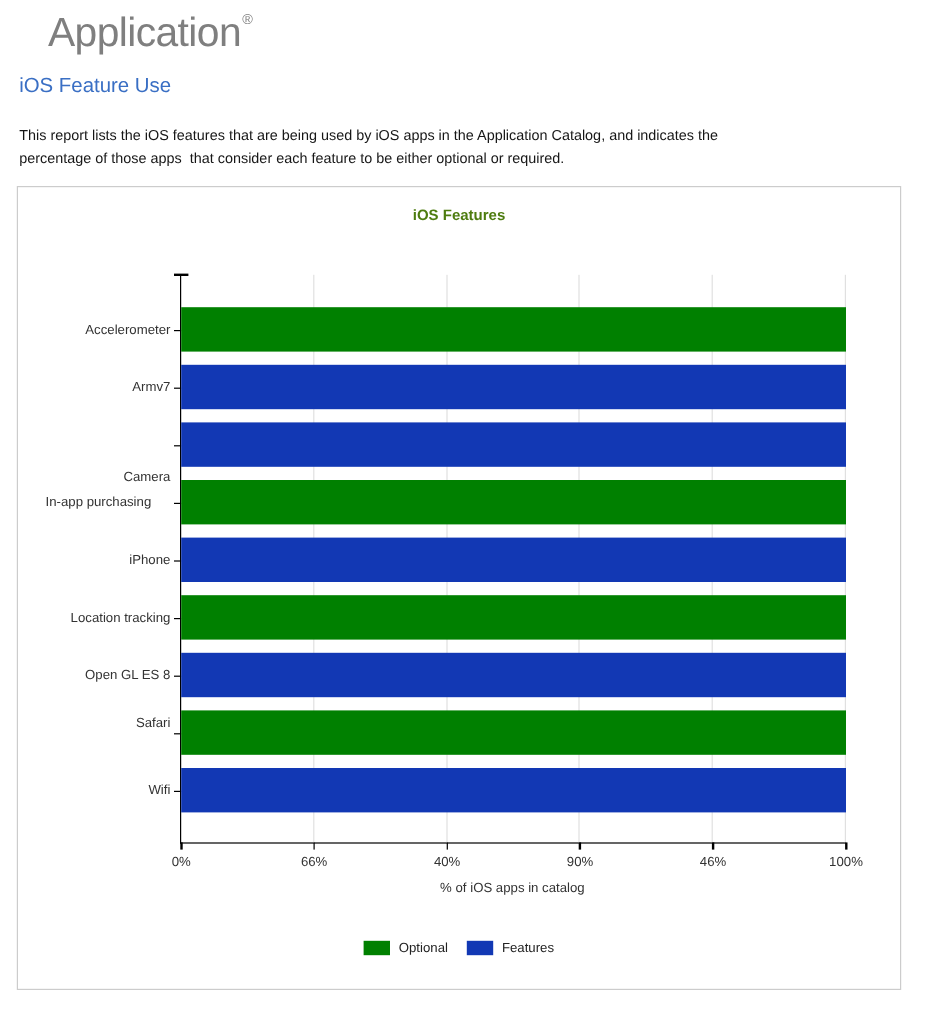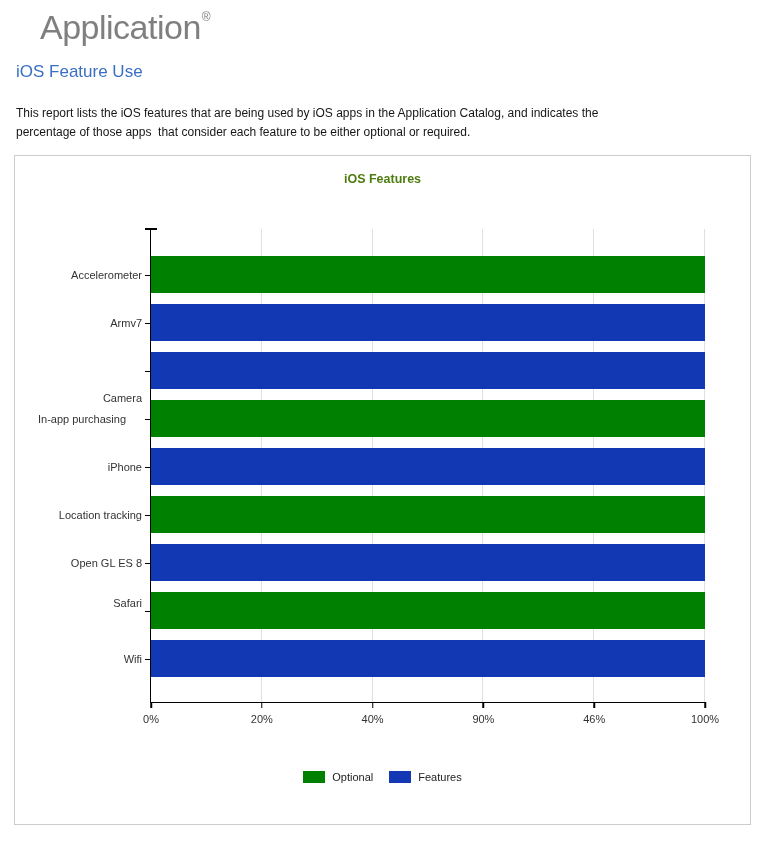--- a/index.html
+++ b/index.html
@@ -60,21 +60,21 @@
   }
   .x-tick-label{
     position:absolute;top:484px;font-size:11px;color:#333333;
     transform:translateX(-50%);white-space:nowrap;
   }
   .x-axis-title{
     position:absolute;left:135px;width:554px;top:578px;
     text-align:center;font-size:11px;color:#333333;
   }
   .legend{
-    position:absolute;left:0;top:615px;width:100%;
+    position:absolute;left:0;top:628px;width:100%;
     display:flex;justify-content:center;align-items:center;gap:16px;
   }
   .legend-item{display:flex;align-items:center;gap:7px;}
   .legend-swatch{width:22px;height:12px;}
   .legend-label{font-size:11px;color:#222222;}
 </style>
 </head>
 <body>
 
 <div class="logo"><span>Application</span><sup>®</sup></div>
@@ -117,31 +117,32 @@
       <div class="cat-tick" style="top: 333.5px;"></div>
       <div class="bar" style="top: 363px; left: 0px; width: 100%; background: rgb(0, 128, 0);"></div>
       <div class="cat-label" style="top: 374px;">Safari</div>
       <div class="cat-tick" style="top: 381.5px;"></div>
       <div class="bar" style="top: 411px; left: 0px; width: 100%; background: rgb(18, 56, 180);"></div>
       <div class="cat-label" style="top: 429.5px;">Wifi</div>
       <div class="cat-tick" style="top: 429.5px;"></div>
       <div class="x-tick" style="left: 0%;"></div>
       <div class="x-tick-label" style="left: 0%;">0%</div>
       <div class="x-tick" style="left: 20%;"></div>
-      <div class="x-tick-label" style="left: 20%;">20%</div>
+      <div class="x-tick-label" style="left: 20%;">66%</div>
       <div class="x-tick" style="left: 40%;"></div>
       <div class="x-tick-label" style="left: 40%;">40%</div>
       <div class="x-tick" style="left: 60%;"></div>
       <div class="x-tick-label" style="left: 60%;">90%</div>
       <div class="x-tick" style="left: 80%;"></div>
       <div class="x-tick-label" style="left: 80%;">46%</div>
       <div class="x-tick" style="left: 100%;"></div>
       <div class="x-tick-label" style="left: 100%;">100%</div>
     </div>
 
+  <div class="x-axis-title">% of iOS apps in catalog</div>
 
   <div class="legend">
       <div class="legend-item">
         <div class="legend-swatch" style="background: rgb(0, 128, 0);"></div>
         <div class="legend-label">Optional</div>
       </div>
       <div class="legend-item">
         <div class="legend-swatch" style="background: rgb(18, 56, 180);"></div>
         <div class="legend-label">Features</div>
       </div>

